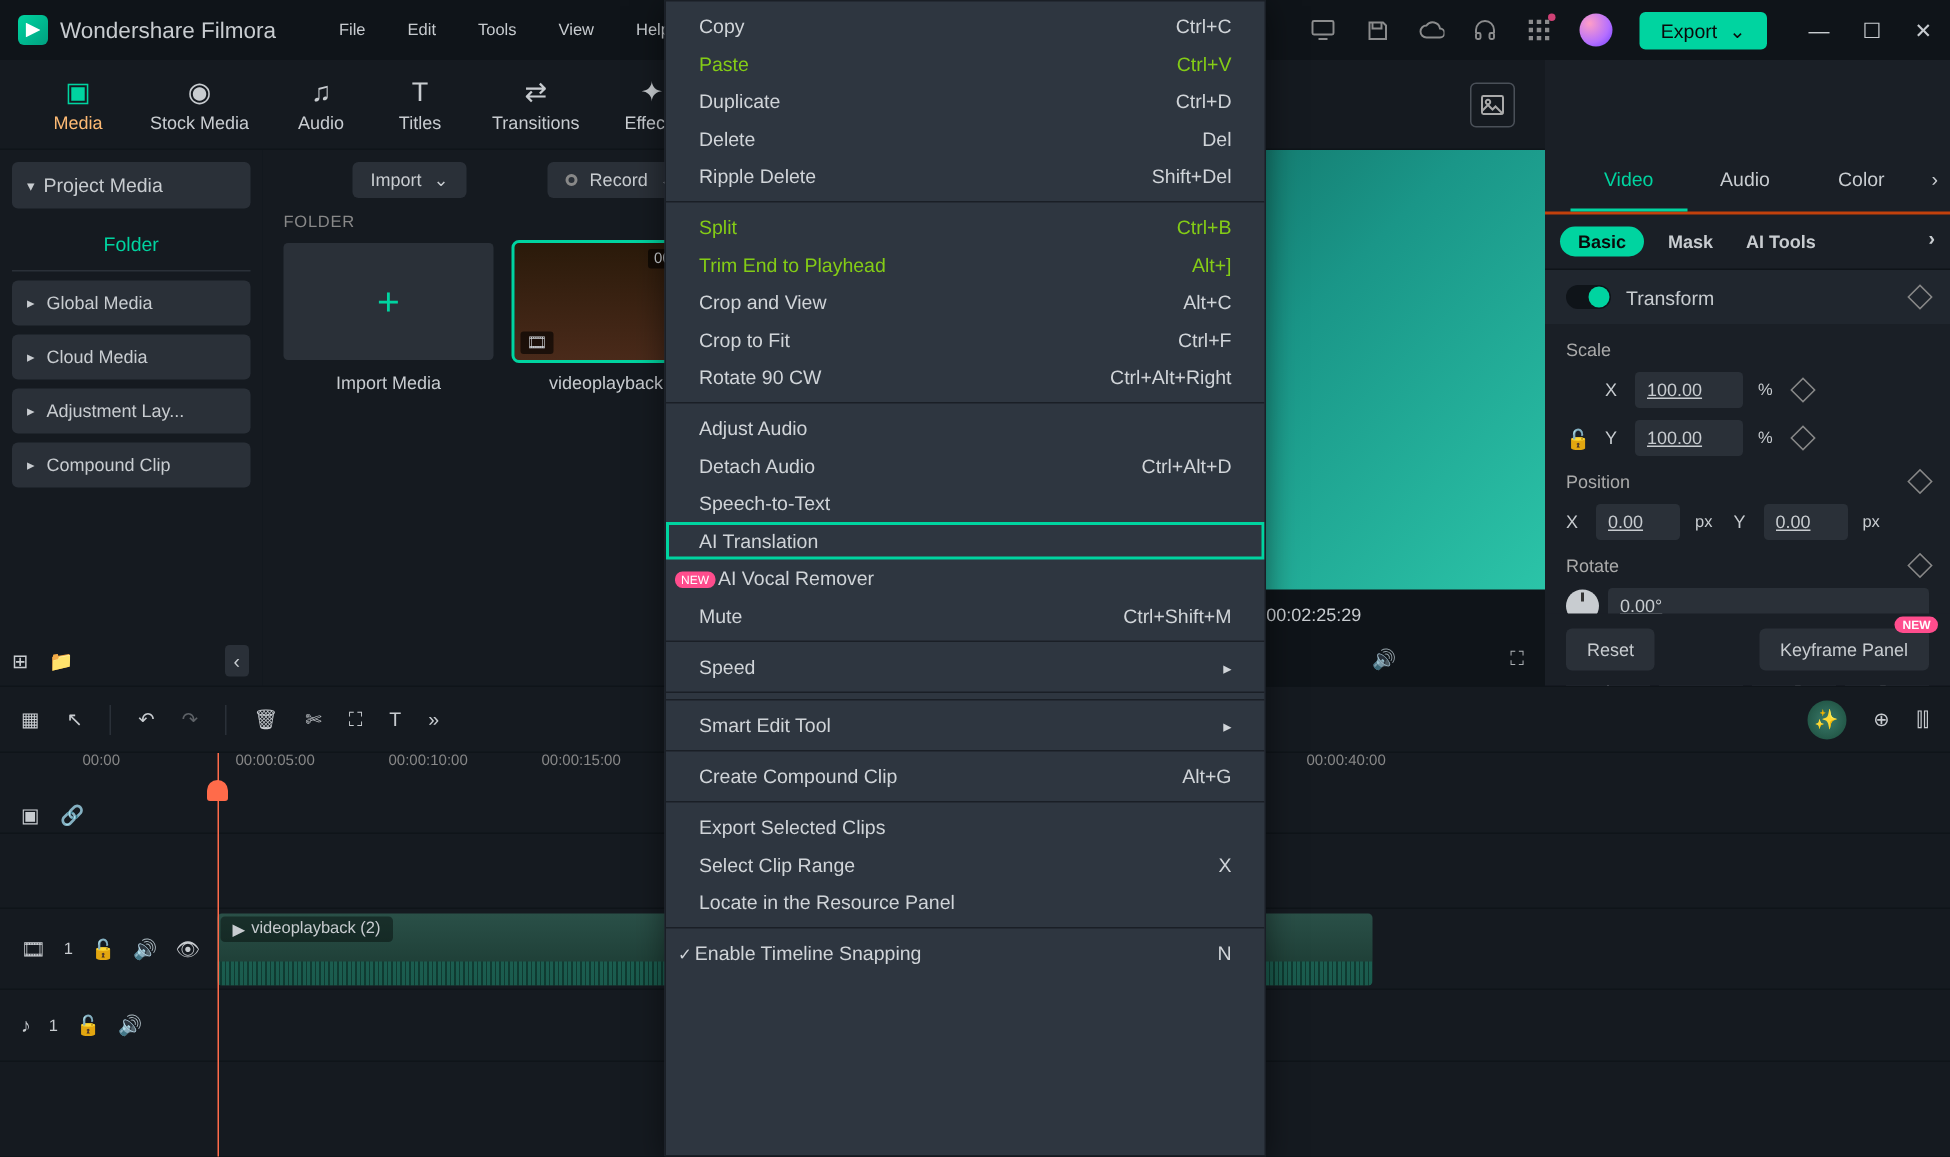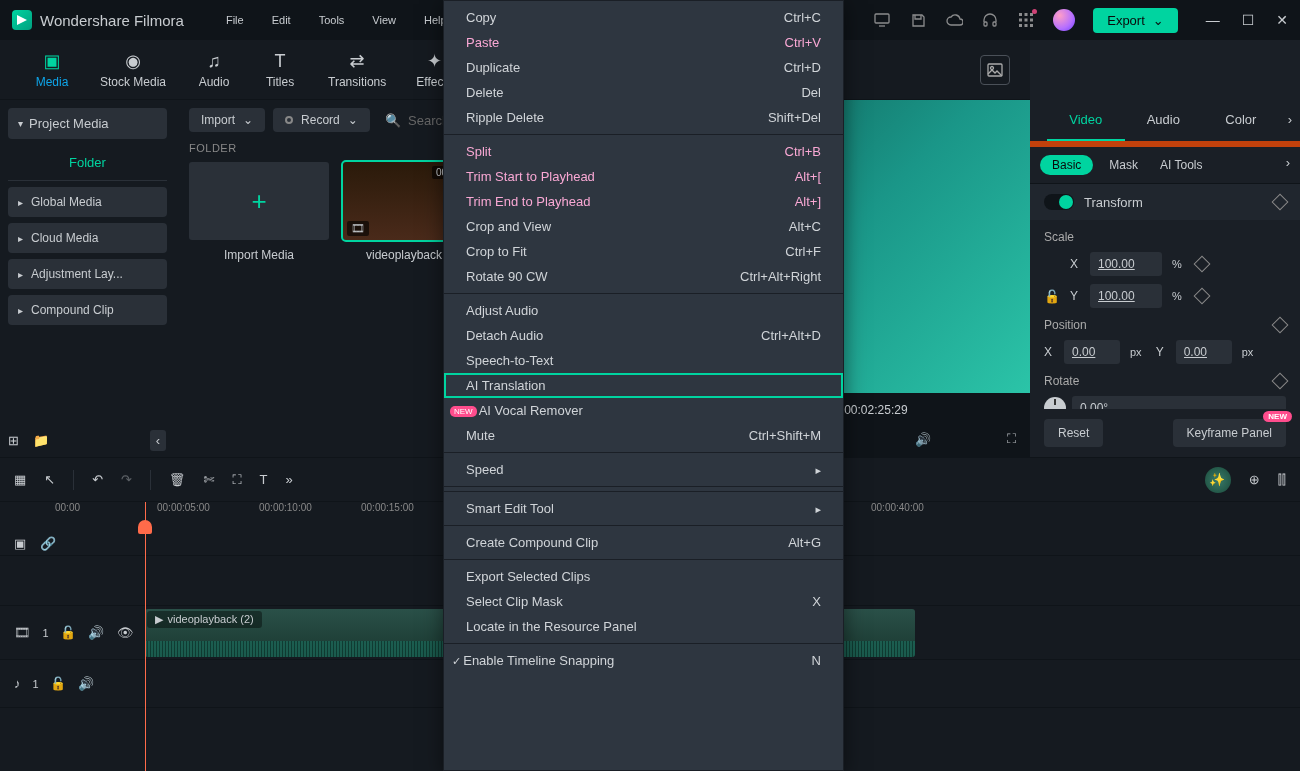--- a/index.html
+++ b/index.html
@@ -14,37 +14,37 @@
   .titlebar-right { margin-left: auto; display: flex; align-items: center; gap: 18px; }
   .tb-icon { width: 18px; height: 18px; display:flex; align-items:center; justify-content:center; cursor:pointer; opacity: .8; }
   .ai-orb { width: 22px; height: 22px; border-radius: 50%; background: radial-gradient(circle at 30% 30%, #ff9ec7, #b56fff 60%, #6f3fff); position: relative; }
   .export-btn { background: #00d4a0; color: #0a0a0a; padding: 5px 14px; border-radius: 4px; font-size: 13px; display: flex; align-items: center; gap: 8px; font-weight: 500; }
   .win-controls { display: flex; gap: 22px; margin-left: 10px; }
   .win-btn { cursor: pointer; font-size: 14px; }
 
   
   .tabbar { height: 60px; background: #151a20; display: flex; align-items: center; padding: 0 20px; gap: 2px; border-bottom: 1px solid #0f1419; }
   .tab { display: flex; flex-direction: column; align-items: center; gap: 3px; padding: 6px 14px; cursor: pointer; min-width: 64px; }
-  .tab.active .tab-label { color: #0ea5e9; }
+  .tab.active .tab-label { color: #fdba74; }
   .tab-icon { font-size: 18px; color: #c8ccd0; }
   .tab.active .tab-icon { color: #00d4a0; }
   .tab-label { font-size: 12px; }
   .preview-icon-box { margin-left: auto; width: 30px; height: 30px; border: 1px solid #4a5058; border-radius: 4px; display:flex; align-items:center; justify-content:center; }
 
   
   .main { display: flex; height: 357px; }
   .sidebar { width: 175px; background: #151a20; padding: 8px; }
   .side-header { background: #2a3038; border-radius: 4px; padding: 8px 10px; font-size: 13px; display: flex; align-items: center; gap: 6px; margin-bottom: 6px; }
   .side-folder { text-align: center; color: #00d4a0; padding: 10px 0; font-size: 13px; border-bottom: 1px solid #2a3038; margin-bottom: 6px; }
   .side-item { background: #2a3038; border-radius: 4px; padding: 8px 10px; font-size: 12px; display: flex; align-items: center; gap: 8px; margin-bottom: 6px; white-space: nowrap; overflow: hidden; }
   .side-bottom { position: absolute; bottom: 6px; left: 8px; display: flex; gap: 14px; align-items: center; width: 158px; }
 
   .media-area { flex: 1; background: #151a20; position: relative; padding: 8px 14px; }
   .media-toolbar { display: flex; align-items: center; gap: 8px; margin-bottom: 10px; }
-  .dropdown-btn { background: #2a3038; padding: 5px 12px; border-radius: 4px; font-size: 12px; display: flex; align-items: center; gap: 8px; }
+  .dropdown-btn { background: #2a3038; padding: 5px 12px; border-radius: 4px; font-size: 12px; display: flex; align-items: center; gap: 8px; margin-left: 46px; }
   .record-dot { width: 8px; height: 8px; border: 2px solid #888; border-radius: 50%; }
   .search-box { flex: 1; display: flex; align-items: center; gap: 6px; padding: 4px 8px; }
   .folder-label { font-size: 11px; color: #888; margin-bottom: 8px; letter-spacing: .5px; }
   .media-thumbs { display: flex; gap: 14px; }
   .thumb { width: 140px; }
   .thumb-box { width: 140px; height: 78px; background: #2a3038; border-radius: 3px; display: flex; align-items: center; justify-content: center; position: relative; }
   .thumb.selected .thumb-box { outline: 2px solid #00d4a0; }
   .thumb-plus { font-size: 26px; color: #00d4a0; font-weight: 200; }
   .thumb-dur { position: absolute; top: 4px; right: 4px; font-size: 10px; background: rgba(0,0,0,.6); padding: 1px 4px; border-radius: 2px; }
   .thumb-media-icon { position: absolute; bottom: 4px; left: 4px; font-size: 11px; background: rgba(0,0,0,.6); padding: 1px 4px; border-radius: 2px; }
@@ -53,24 +53,24 @@
   
   .preview { width: 395px; background: #0f1419; display: flex; flex-direction: column; }
   .preview-video { flex: 1; background: linear-gradient(135deg, #0e5a52, #1a9688, #2bc4a8); margin: 0; }
   .preview-controls { padding: 10px 14px; }
   .time-row { display: flex; align-items: center; justify-content: center; gap: 10px; font-size: 12px; font-family: monospace; }
   .ctrl-row { display: flex; align-items: center; justify-content: space-between; margin-top: 14px; }
   .ctrl-icon { cursor: pointer; opacity: .85; }
 
   
   .props { width: 270px; background: #1a1f26; padding: 0; overflow: hidden; position: relative; }
-  .props-tabs { display: flex; border-bottom: 6px solid #c2410c; padding-left: 17px; }
+  .props-tabs { display: flex; border-bottom: 2px solid #c2410c; padding-left: 17px; }
   .props-tab { flex: 1; padding: 12px 0; text-align: center; font-size: 13px; cursor: pointer; }
   .props-tab.active { color: #00d4a0; border-bottom: 2px solid #00d4a0; }
-  .props-subtabs { display: flex; align-items: flex-start; padding: 8px 10px; gap: 10px; border-bottom: 1px solid #0f1419; }
+  .props-subtabs { display: flex; align-items: flex-start; padding: 8px 10px; gap: 10px; border-bottom: 1px solid #0f1419; font-weight: bold; }
   .pill { background: #00d4a0; color: #0a0a0a; padding: 3px 12px; border-radius: 12px; font-size: 12px; }
   .sub-item { font-size: 12px; padding: 3px 6px; cursor: pointer; }
   .section-head { display: flex; align-items: center; justify-content: space-between; padding: 10px 14px; background: #20262e; }
   .toggle { width: 30px; height: 16px; background: #0f1419; border-radius: 8px; position: relative; }
   .toggle::after { content: ""; position: absolute; width: 14px; height: 14px; background: #00d4a0; border-radius: 50%; top: 1px; left: 1px; }
   .toggle.on::after { left: auto; right: 1px; }
   .keyframe-dia { width: 12px; height: 12px; border: 1.5px solid #888; transform: rotate(45deg); }
   .prop-body { padding: 10px 14px; }
   .prop-label { font-size: 12px; color: #aaa; margin-bottom: 8px; display:flex; justify-content:space-between; align-items:center; }
   .prop-row { display: flex; align-items: center; gap: 6px; margin-bottom: 8px; }
@@ -98,21 +98,21 @@
   .tl-track { height: 54px; display: flex; align-items: center; border-bottom: 1px solid #0f1419; }
   .tl-track-head { width: 140px; display: flex; align-items: center; gap: 12px; padding: 0 14px; }
   .tl-clip-area { flex: 1; height: 48px; position: relative; }
   .video-clip { position: absolute; left: 5px; top: 0; width: 770px; height: 48px; background: linear-gradient(#2a5048, #1a3830); border-radius: 3px; overflow: hidden; display: flex; align-items: flex-start; }
   .clip-title { background: rgba(0,0,0,.4); padding: 2px 8px; font-size: 11px; display:flex; align-items:center; gap:4px; border-radius: 3px; margin: 2px; }
   .waveform { position:absolute; bottom:0; left:0; right:0; height: 16px; background: repeating-linear-gradient(90deg, #1a6a5a 0 2px, #0a3a30 2px 3px); opacity:.7; }
 
   
   .context-menu { position: absolute; left: 443px; top: 0; width: 401px; background: #2e3640; border: 1px solid #1a1f26; box-shadow: 0 4px 20px rgba(0,0,0,.5); z-index: 100; padding: 4px 0; height: 771px; overflow: hidden; }
   .ctx-item { display: flex; justify-content: space-between; padding: 5px 22px; font-size: 13px; cursor: pointer; color: #d0d4d8; }
-  .ctx-item.disabled { color: #f9a8d4; }
+  .ctx-item.disabled { color: #84cc16; }
   .ctx-item.highlighted { border: 2px solid #00d4a0; padding: 3px 20px; }
   .ctx-sep { height: 1px; background: #1a1f26; margin: 4px 0; }
   .ctx-arrow::after { content: "▸"; font-size: 11px; }
   .ctx-check::before { content: "✓"; margin-left: -14px; margin-right: 2px; font-size: 11px; }
   .ctx-new { background: #ff4d8d; color: #fff; font-size: 8px; padding: 1px 4px; border-radius: 5px; margin-left: -16px; margin-right: 2px; position: relative; top:-1px; }
 
   svg { display: block; }
 </style>
 </head>
 <body>
@@ -480,24 +480,20 @@
     <div class="ctx-item">
       <span><span>Ripple Delete</span></span>
       <span>Shift+Del</span>
     </div>
     <div class="ctx-sep"></div>
     <div class="ctx-item disabled">
       <span><span>Split</span></span>
       <span>Ctrl+B</span>
     </div>
     <div class="ctx-item disabled">
-      <span><span>Trim Start to Playhead</span></span>
-      <span>Alt+[</span>
-    </div>
-    <div class="ctx-item disabled">
       <span><span>Trim End to Playhead</span></span>
       <span>Alt+]</span>
     </div>
     <div class="ctx-item">
       <span><span>Crop and View</span></span>
       <span>Alt+C</span>
     </div>
     <div class="ctx-item">
       <span><span>Crop to Fit</span></span>
       <span>Ctrl+F</span>
@@ -546,21 +542,21 @@
     <div class="ctx-item">
       <span><span>Create Compound Clip</span></span>
       <span>Alt+G</span>
     </div>
     <div class="ctx-sep"></div>
     <div class="ctx-item">
       <span><span>Export Selected Clips</span></span>
       <span></span>
     </div>
     <div class="ctx-item">
-      <span><span>Select Clip Mask</span></span>
+      <span><span>Select Clip Range</span></span>
       <span>X</span>
     </div>
     <div class="ctx-item">
       <span><span>Locate in the Resource Panel</span></span>
       <span></span>
     </div>
     <div class="ctx-sep"></div>
     <div class="ctx-item">
       <span><span class="ctx-check"></span><span>Enable Timeline Snapping</span></span>
       <span>N</span>

